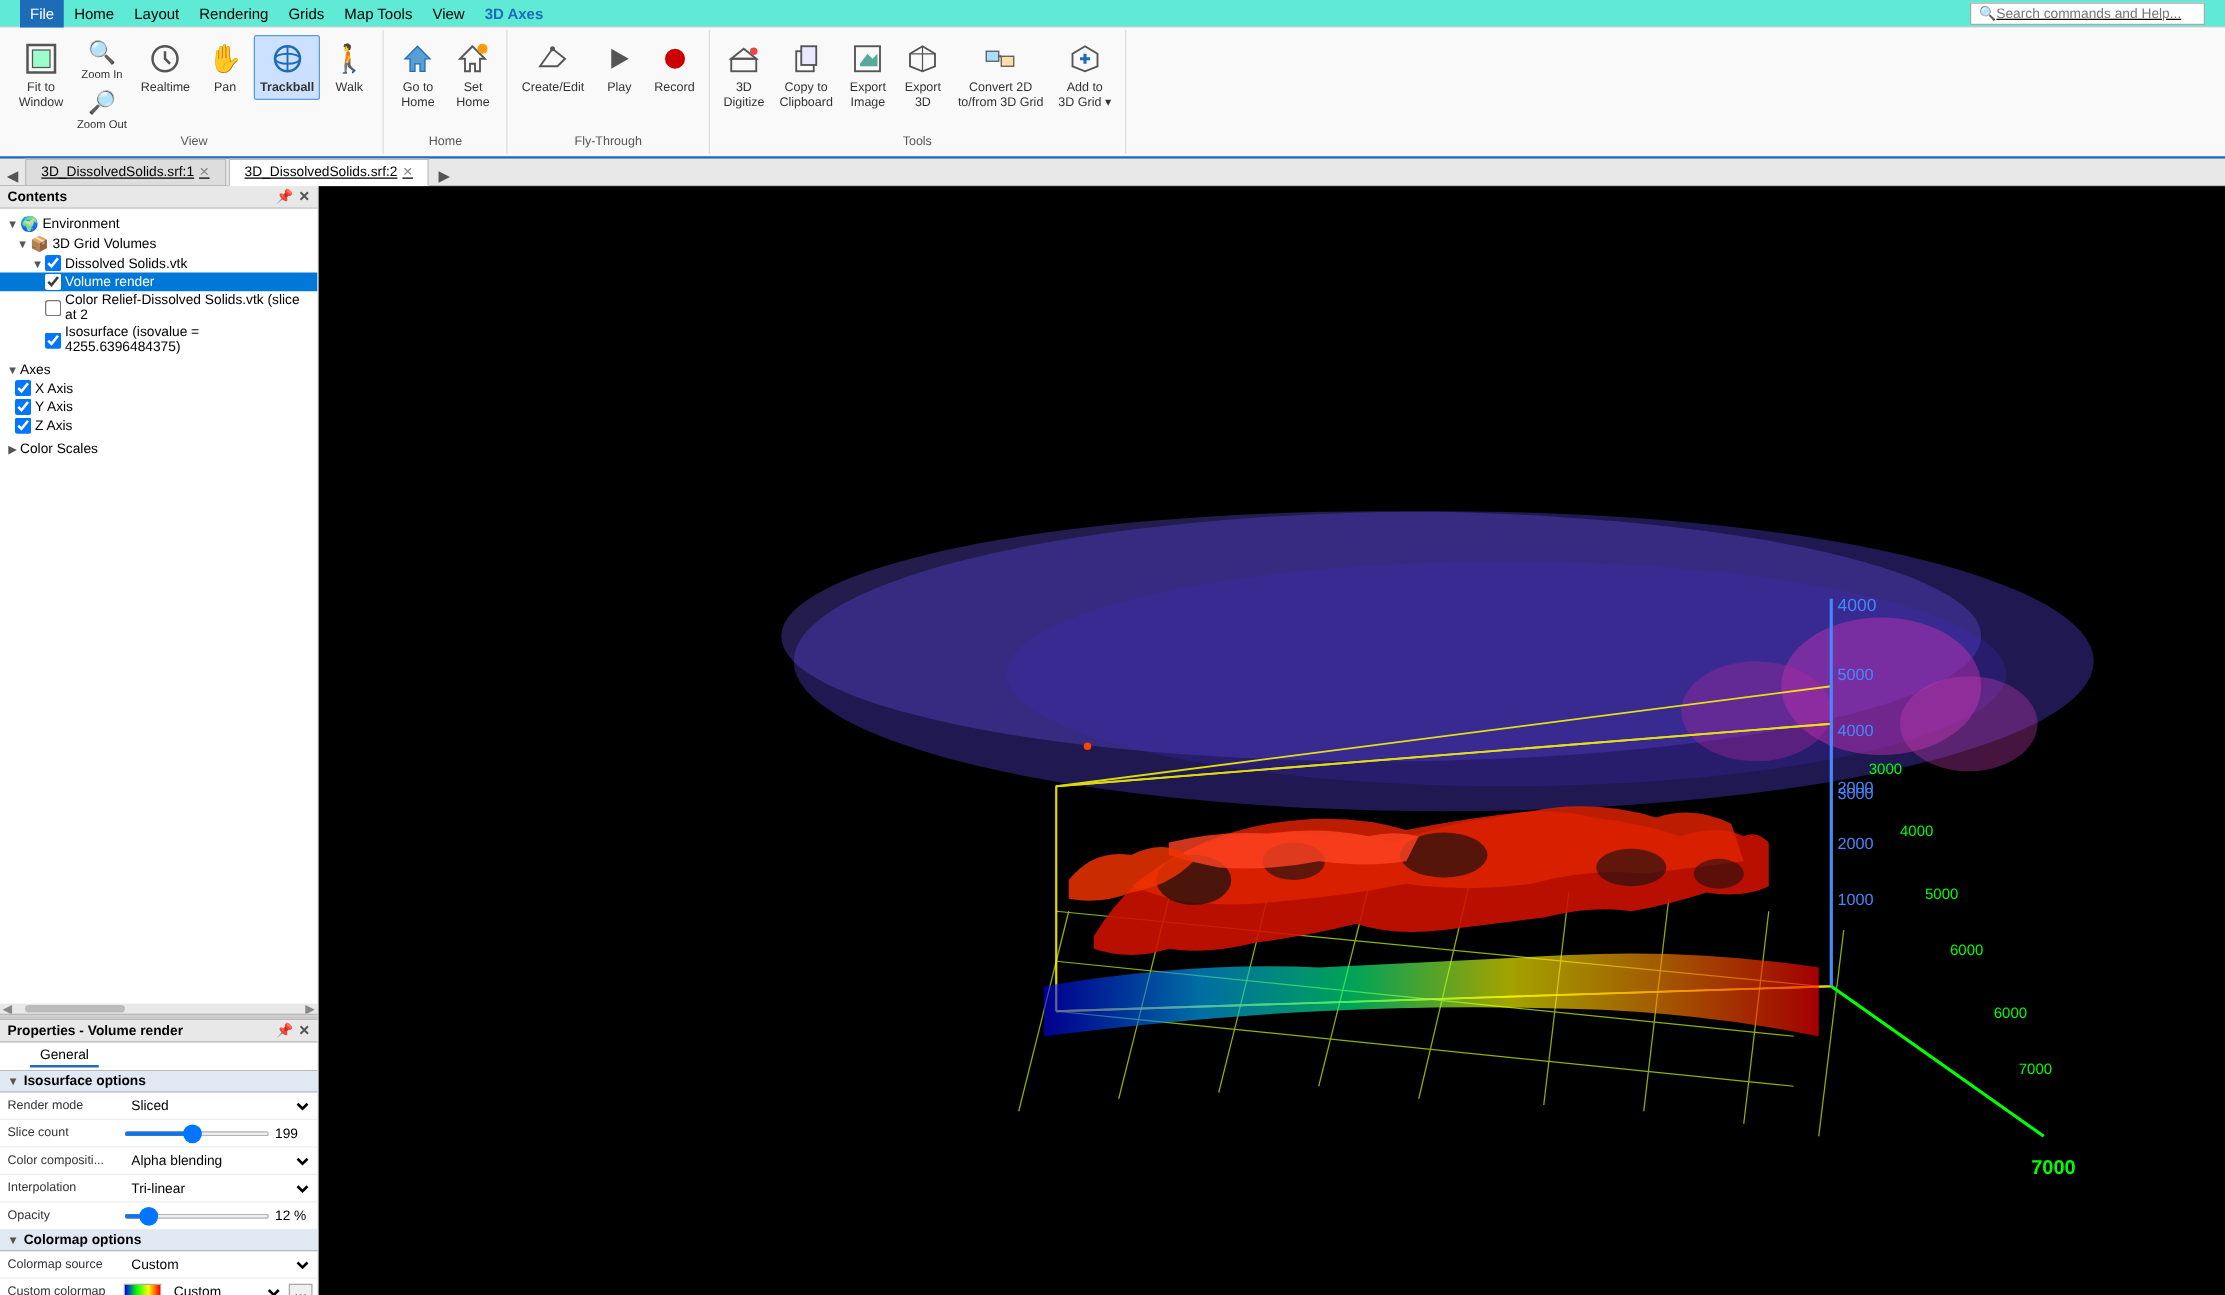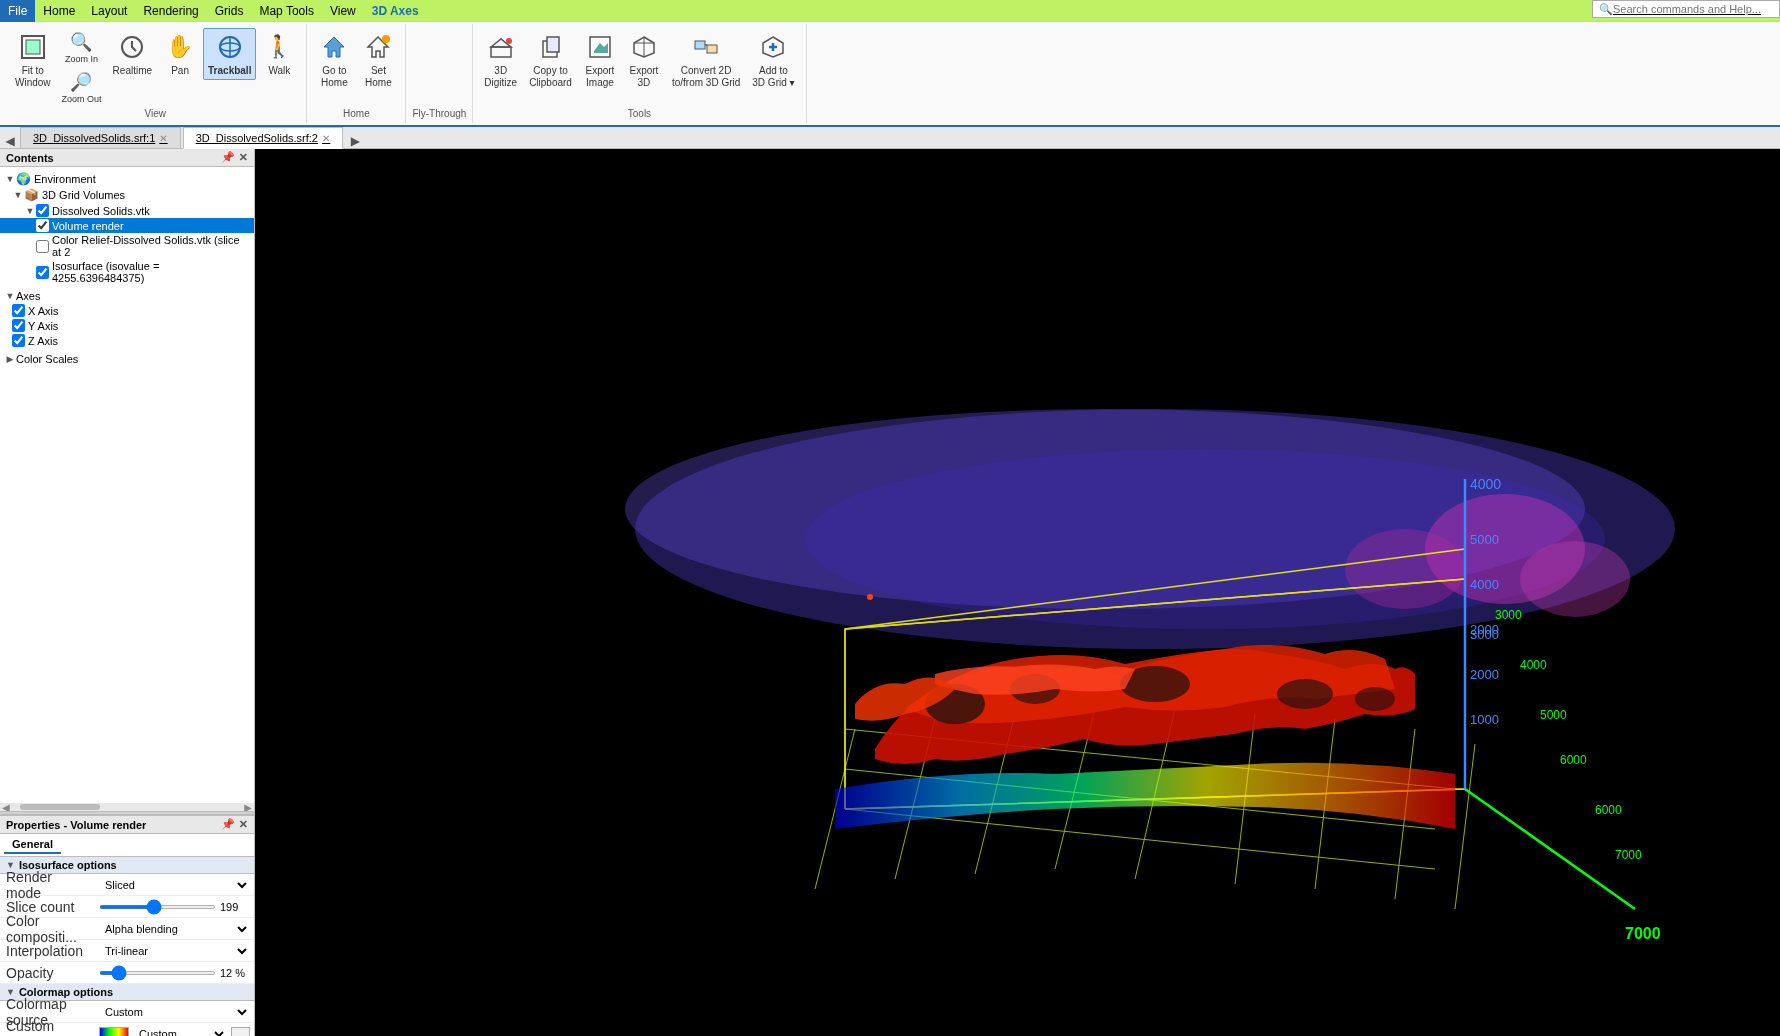--- a/index.html
+++ b/index.html
@@ -1,21 +1,21 @@
 <!DOCTYPE html>
 <html><head>
   <meta charset="utf-8">
   <style>
     * { margin: 0; padding: 0; box-sizing: border-box; }
     body { font-family: 'Segoe UI', Arial, sans-serif; font-size: 12px; background: #f0f0f0; width: 1780px; height: 1036px; overflow: hidden; }
 
     
     .menu-bar {
-      display: flex; align-items: flex-start; background: #bef264; border-bottom: 1px solid #ccc;
-      height: 22px; padding: 0 0;
+      display: flex; align-items: center; background: #5eead4; border-bottom: 1px solid #ccc;
+      height: 22px; padding: 0 16px;
     }
     .menu-bar .file-btn {
       background: #1e6bb8; color: white; padding: 2px 8px; font-size: 12px; border: none; cursor: pointer; height: 22px;
     }
     .menu-bar .menu-item {
       padding: 2px 8px; cursor: pointer; font-size: 12px; height: 22px; display: flex; align-items: center;
     }
     .search-box {
       margin-left: auto; display: flex; align-items: center; border: 1px solid #aaa; background: white; padding: 1px 6px; height: 18px;
     }
@@ -88,31 +88,31 @@
     .scrollbar-thumb { height: 6px; width: 80px; background: #bbb; border-radius: 3px; margin-left: 10px; }
 
     
     .properties-panel { background: white; border-top: 1px solid #bbb; }
     .prop-section-header {
       background: #e0e8f4; padding: 2px 6px; font-size: 11px; font-weight: bold;
       border-bottom: 1px solid #bbb; display: flex; align-items: center; gap: 4px;
     }
     .prop-section-toggle { font-size: 9px; color: #555; cursor: pointer; }
     .prop-row { display: flex; align-items: center; border-bottom: 1px solid #eee; height: 22px; }
-    .prop-label { width: 95px; padding: 0 6px; font-size: 14px; color: #333; flex-shrink: 0; }
+    .prop-label { width: 95px; padding: 0 6px; font-size: 10px; color: #333; flex-shrink: 0; }
     .prop-value { flex: 1; padding: 0 4px; font-size: 11px; display: flex; align-items: center; }
     .prop-slider-container { display: flex; align-items: center; gap: 4px; flex: 1; }
     .prop-slider { flex: 1; height: 4px; }
     .prop-slider-val { font-size: 11px; min-width: 30px; }
     .prop-colormap { display: flex; align-items: center; gap: 4px; flex: 1; }
     .colormap-preview { width: 30px; height: 14px; background: linear-gradient(to right, #0000ff, #00ff00, #ffff00, #ff0000); border: 1px solid #aaa; }
     .btn-dots { font-size: 11px; cursor: pointer; padding: 0 3px; border: 1px solid #aaa; background: #f0f0f0; }
 
     .general-tab { padding: 2px 8px; font-size: 11px; cursor: pointer; display: inline-block; }
-    .general-tab.active { border-bottom: 2px solid #1e6bb8; font-weight: bold; }
+    .general-tab.active { border-bottom: 2px solid #1e6bb8; font-weight: normal; margin-left: 20px; }
 
     
     .viewport { flex: 1; background: black; position: relative; overflow: hidden; }
 
     
     .scene-3d { width: 100%; height: 100%; }
 
     
     select { -webkit-appearance: auto; }
 
@@ -210,20 +210,47 @@
               <circle cx="22" cy="6" r="4" fill="#f90"></circle>
             </svg>
         </div>
         <div class="label">Set<br>Home</div>
       </div>
     </div>
     <div class="ribbon-group-label">Home</div>
   </div>
 
   <div class="ribbon-group">
+    <div class="ribbon-buttons-row">
+      <div class="ribbon-btn">
+        <div class="icon">
+          <svg width="28" height="28" viewBox="0 0 28 28">
+              <path d="M4 20 L14 6 L24 14 L18 20 Z" fill="none" stroke="#555" stroke-width="1.5"></path>
+              <circle cx="14" cy="6" r="2" fill="#555"></circle>
+            </svg>
+        </div>
+        <div class="label">Create/Edit</div>
+      </div>
+      <div class="ribbon-btn">
+        <div class="icon">
+          <svg width="28" height="28" viewBox="0 0 28 28">
+              <polygon points="8,6 22,14 8,22" fill="#555"></polygon>
+            </svg>
+        </div>
+        <div class="label">Play</div>
+      </div>
+      <div class="ribbon-btn">
+        <div class="icon">
+          <svg width="28" height="28" viewBox="0 0 28 28">
+              <circle cx="14" cy="14" r="8" fill="#cc0000"></circle>
+            </svg>
+        </div>
+        <div class="label">Record</div>
+      </div>
+    </div>
     <div class="ribbon-group-label">Fly-Through</div>
   </div>
 
   <div class="ribbon-group">
     <div class="ribbon-buttons-row">
       <div class="ribbon-btn">
         <div class="icon">
           <svg width="28" height="28" viewBox="0 0 28 28">
               <rect x="4" y="14" width="20" height="10" fill="none" stroke="#555" stroke-width="1.5"></rect>
               <polygon points="4,14 14,6 24,14" fill="none" stroke="#555" stroke-width="1.5"></polygon>

